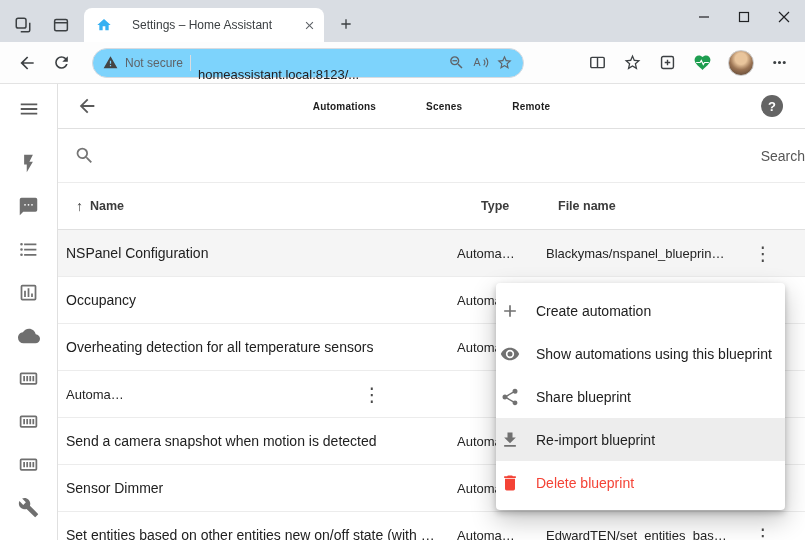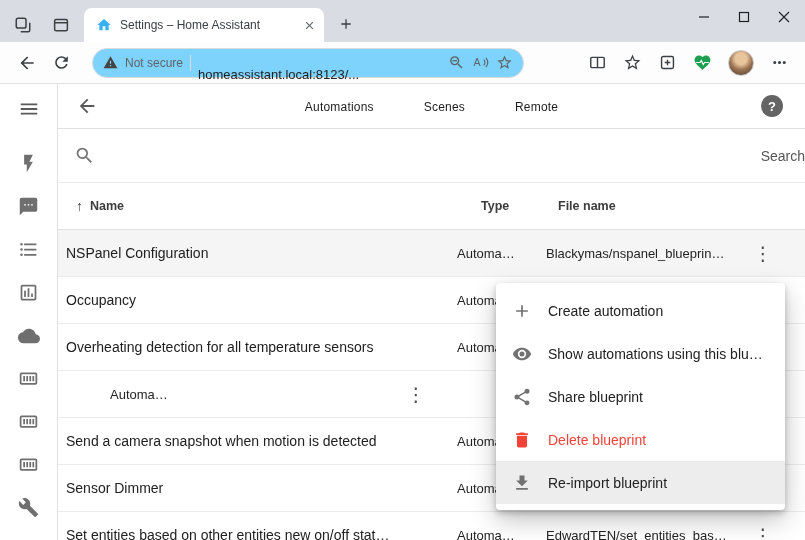--- a/index.html
+++ b/index.html
@@ -15,21 +15,21 @@
   *{box-sizing:border-box;margin:0;padding:0;}
   html,body{width:805px;height:540px;overflow:hidden;}
   body{font-family:"Liberation Sans","DejaVu Sans",sans-serif;color:var(--text);background:#fff;}
   svg{display:block;}
   .window{position:relative;width:805px;height:540px;background:#fff;box-shadow:inset 0 0 0 1px rgba(0,0,0,.28);}
 
   
   .titlebar{height:42px;background:var(--chrome-bg);display:flex;align-items:flex-end;position:relative;}
   .tbar-btn{width:30px;height:34px;display:flex;align-items:center;justify-content:center;color:#3c4043;margin-bottom:0;}
   .tbar-left{display:flex;align-items:center;height:34px;margin-left:8px;gap:8px;}
-  .tab{height:34px;width:240px;background:#fff;border-radius:8px 8px 0 0;display:flex;align-items:center;padding:0 8px 0 12px;gap:8px;}
+  .tab{height:34px;width:240px;background:#fff;border-radius:8px 8px 0 0;display:flex;align-items:center;padding:0 8px 0 12px;gap:20px;}
   .tab-title{font-size:12px;color:#3c4043;white-space:nowrap;overflow:hidden;text-overflow:ellipsis;flex:1;}
   .newtab{width:28px;height:28px;display:flex;align-items:center;justify-content:center;color:#3c4043;margin-bottom:3px;}
   .win-controls{position:absolute;top:0;right:1px;display:flex;height:34px;}
   .wc{width:40px;height:34px;display:flex;align-items:center;justify-content:center;color:#202124;}
 
   
   .toolbar{height:42px;background:var(--toolbar-bg);display:flex;align-items:center;padding:0 10px;border-bottom:1px solid #e3e3e3;}
   .nav-btn{width:34px;height:34px;display:flex;align-items:center;justify-content:center;color:#3c4043;}
   .addressbar{width:432px;height:30px;margin-left:14px;background:#7dd3fc;border:1px solid #d8dbe0;border-radius:16px;display:flex;align-items:center;padding:0 10px;gap:7px;}
   .sec-label{font-size:12px;color:var(--icon-gray);white-space:nowrap;}
@@ -44,46 +44,46 @@
   .app{display:flex;height:456px;background:#fff;}
   .sidebar{width:58px;flex:none;border-right:1px solid var(--divider);display:flex;flex-direction:column;align-items:center;}
   .burger{margin-top:10px;width:40px;height:30px;display:flex;align-items:center;justify-content:center;color:#5a5a5a;}
   .side-stack{margin-top:18px;display:flex;flex-direction:column;}
   .side-item{width:58px;height:43px;display:flex;align-items:center;justify-content:center;color:var(--ha-icon);}
 
   .main{flex:1;position:relative;overflow:hidden;}
   .app-header{height:45px;display:flex;align-items:center;border-bottom:1px solid var(--divider);position:relative;}
   .back-btn{margin-left:18px;color:#5a5a5a;}
   .tabs{position:absolute;left:50%;transform:translateX(-50%);top:0;height:45px;display:flex;gap:18px;}
-  .nav-tab{display:flex;align-items:center;padding:0 16px;font-size:12px;font-weight:400;letter-spacing:.2px;color:#1d1d1d;border-bottom:2px solid transparent;padding-top:2px;}
+  .nav-tab{display:flex;align-items:center;padding:0 16px;font-size:10px;font-weight:700;letter-spacing:.2px;color:#1d1d1d;border-bottom:2px solid transparent;padding-top:2px;}
   .nav-tab.active{color:var(--accent);border-bottom-color:var(--accent);}
   .help-btn{margin-left:auto;margin-right:22px;width:22px;height:22px;border-radius:50%;background:#646464;color:#fff;font-size:13px;font-weight:bold;display:flex;align-items:center;justify-content:center;}
 
   .search-row{height:54px;display:flex;align-items:center;gap:13px;padding-left:16px;border-bottom:1px solid #ececec;justify-content:space-between;}
   .search-label{font-size:14px;color:#565656;}
   .search-icon{color:#757575;}
 
   .thead,.trow{display:flex;align-items:center;padding-left:8px;padding-right:22px;}
   .thead{height:47px;border-bottom:1px solid var(--divider);font-size:12.5px;font-weight:bold;color:#3c3c3c;}
   .hname{flex:1;display:flex;align-items:center;gap:7px;padding-left:10px;}
   .sort-arrow{font-size:14px;color:#3c3c3c;}
-  .htype,.cell.type{width:60px;flex:none;margin-right:17px;white-space:nowrap;overflow:hidden;text-overflow:ellipsis;margin-left:44px;}
+  .htype,.cell.type{width:60px;flex:none;margin-right:17px;white-space:nowrap;overflow:hidden;text-overflow:ellipsis;}
   .hfile,.cell.file{width:185px;flex:none;white-space:nowrap;overflow:hidden;text-overflow:ellipsis;}
   .hdots,.cell.dots{width:40px;flex:none;display:flex;justify-content:center;}
 
   .trow{height:47px;border-bottom:1px solid #ececec;background:#fff;gap:12px;}
   .trow.selected{background:#f5f5f5;}
   .cell.name{flex:1;font-size:14px;white-space:nowrap;overflow:hidden;text-overflow:ellipsis;padding-right:8px;}
   .cell.type,.cell.file{font-size:13px;color:#242424;}
   .vdots{font-size:19px;color:#4a4a4a;line-height:1;}
 
   
   .ctx-menu{position:absolute;left:438px;top:199px;width:289px;background:#fff;border-radius:4px;padding:6px 0;
     box-shadow:0 3px 6px rgba(0,0,0,.22),0 10px 26px rgba(0,0,0,.24);z-index:20;}
-  .ctx-item{height:43px;display:flex;align-items:center;gap:16px;padding:0 16px;font-size:14px;color:#212121;}
+  .ctx-item{height:43px;display:flex;align-items:center;gap:16px;padding:0 4px;font-size:14px;color:#212121;}
   .ctx-item .mi{color:#717171;flex:none;}
   .ctx-item.hover{background:#ededed;}
   .ctx-item.danger{color:var(--danger);}
   .ctx-item.danger .mi{color:var(--danger);}
   .ctx-label{white-space:nowrap;overflow:hidden;text-overflow:ellipsis;}
 </style>
 </head>
 <body>
 
 <div class="window">
@@ -402,33 +402,33 @@
           <span class="ctx-label">Show automations using this blueprint</span>
         </div>
         <div class="ctx-item">
           <span class="mi">
             <svg width="20" height="20" viewBox="0 0 24 24">
                 <path d="M18,16.08C17.24,16.08 16.56,16.38 16.04,16.85L8.91,12.7C8.96,12.47 9,12.24 9,12C9,11.76 8.96,11.53 8.91,11.3L15.96,7.19C16.5,7.69 17.21,8 18,8A3,3 0 0,0 21,5A3,3 0 0,0 18,2A3,3 0 0,0 15,5C15,5.24 15.04,5.47 15.09,5.7L8.04,9.81C7.5,9.31 6.79,9 6,9A3,3 0 0,0 3,12A3,3 0 0,0 6,15C6.79,15 7.5,14.69 8.04,14.19L15.16,18.34C15.11,18.55 15.08,18.77 15.08,19C15.08,20.61 16.39,21.91 18,21.91C19.61,21.91 20.92,20.61 20.92,19A2.92,2.92 0 0,0 18,16.08Z" fill="currentColor"></path>
               </svg>
           </span>
           <span class="ctx-label">Share blueprint</span>
         </div>
+        <div class="ctx-item hover">
+          <span class="mi">
+            <svg width="20" height="20" viewBox="0 0 24 24">
+                <path d="M5,20H19V18H5M19,9H15V3H9V9H5L12,16L19,9Z" fill="currentColor"></path>
+              </svg>
+          </span>
+          <span class="ctx-label">Re-import blueprint</span>
+        </div>
         <div class="ctx-item danger">
           <span class="mi">
             <svg width="20" height="20" viewBox="0 0 24 24">
                 <path d="M19,4H15.5L14.5,3H9.5L8.5,4H5V6H19M6,19A2,2 0 0,0 8,21H16A2,2 0 0,0 18,19V7H6V19Z" fill="currentColor"></path>
               </svg>
           </span>
           <span class="ctx-label">Delete blueprint</span>
         </div>
-        <div class="ctx-item hover">
-          <span class="mi">
-            <svg width="20" height="20" viewBox="0 0 24 24">
-                <path d="M5,20H19V18H5M19,9H15V3H9V9H5L12,16L19,9Z" fill="currentColor"></path>
-              </svg>
-          </span>
-          <span class="ctx-label">Re-import blueprint</span>
-        </div>
       </div>
 
     </div>
   </div>
 </div>
 
 </body></html>

